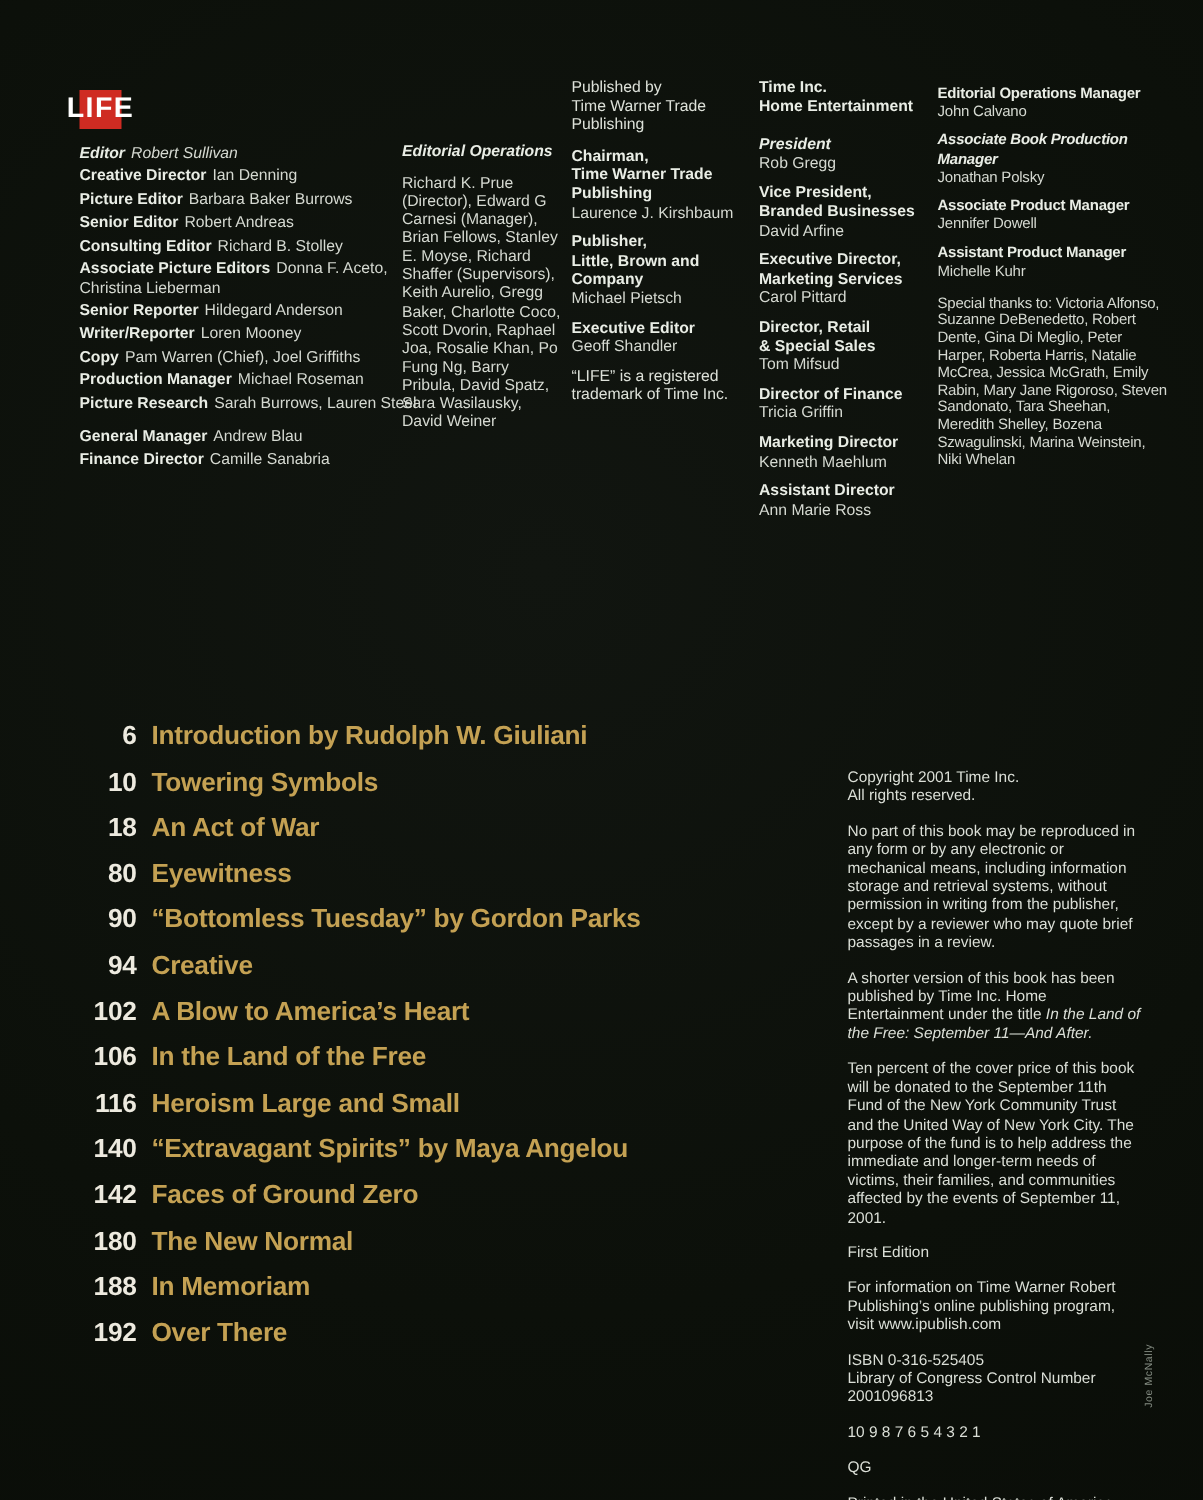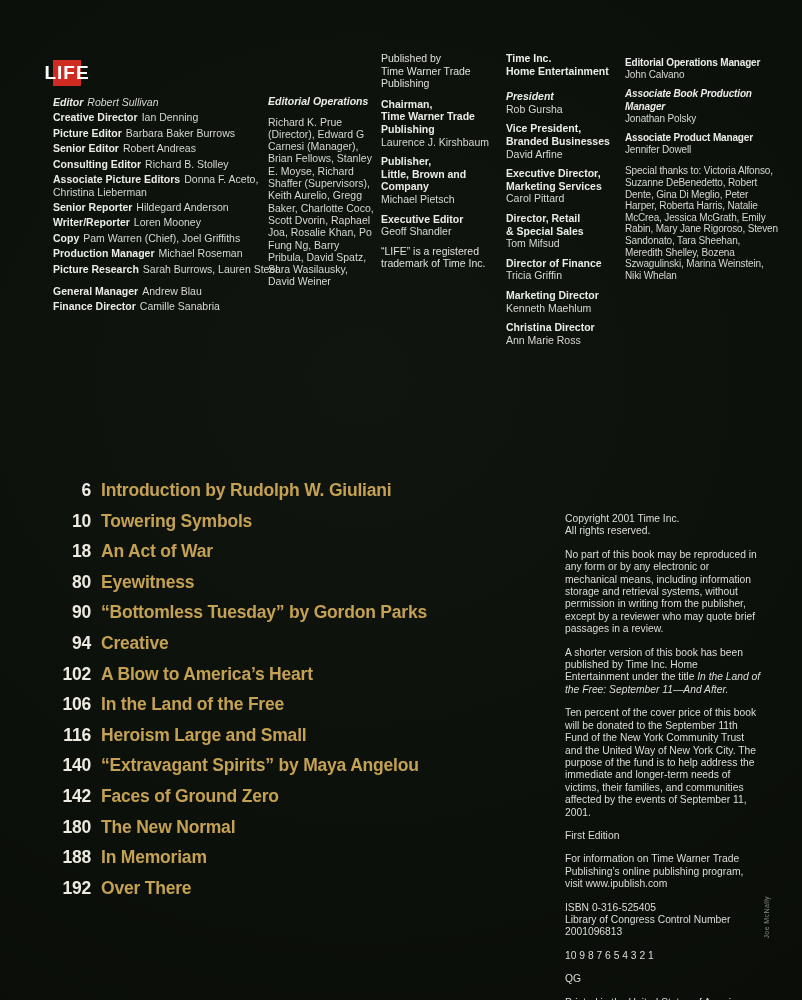--- a/index.html
+++ b/index.html
@@ -169,21 +169,21 @@
 trademark of Time Inc.</div>
   </div>
 
   <div class="col col4">
     <div class="col-title">Time Inc.
 Home Entertainment</div>
     <div>
 
         <div class="role">
           <div class="role-label italic">President</div>
-          <div class="role-name">Rob Gursha</div>
+          <div class="role-name">Rob Gregg</div>
         </div>
 
         <div class="role">
           <div class="role-label">Vice President,
 Branded Businesses</div>
           <div class="role-name">David Arfine</div>
         </div>
 
         <div class="role">
           <div class="role-label">Executive Director,
@@ -201,21 +201,21 @@
           <div class="role-label">Director of Finance</div>
           <div class="role-name">Tricia Griffin</div>
         </div>
 
         <div class="role">
           <div class="role-label">Marketing Director</div>
           <div class="role-name">Kenneth Maehlum</div>
         </div>
 
         <div class="role">
-          <div class="role-label">Christina Director</div>
+          <div class="role-label">Assistant Director</div>
           <div class="role-name">Ann Marie Ross</div>
         </div>
       </div>
   </div>
 
   <div class="col col5">
     <div>
 
         <div class="role">
           <div class="role-label">Editorial Operations Manager</div>
@@ -226,20 +226,24 @@
           <div class="role-label italic">Associate Book Production
 Manager</div>
           <div class="role-name">Jonathan Polsky</div>
         </div>
 
         <div class="role">
           <div class="role-label">Associate Product Manager</div>
           <div class="role-name">Jennifer Dowell</div>
         </div>
 
+        <div class="role">
+          <div class="role-label">Assistant Product Manager</div>
+          <div class="role-name">Michelle Kuhr</div>
+        </div>
       </div>
     <div class="thanks">Special thanks to: Victoria Alfonso, Suzanne DeBenedetto, Robert Dente, Gina Di Meglio, Peter Harper, Roberta Harris, Natalie McCrea, Jessica McGrath, Emily Rabin, Mary Jane Rigoroso, Steven Sandonato, Tara Sheehan, Meredith Shelley, Bozena Szwagulinski, Marina Weinstein, Niki Whelan</div>
   </div>
 
   <div class="toc">
 
       <div class="toc-row">
         <span class="toc-num">6</span>
         <span class="toc-title">Introduction by Rudolph W. Giuliani</span>
       </div>
@@ -317,21 +321,21 @@
 All rights reserved.</span><i></i></p>
 
       <p class="colo-p"><span>No part of this book may be reproduced in any form or by any electronic or mechanical means, including information storage and retrieval systems, without permission in writing from the publisher, except by a reviewer who may quote brief passages in a review.</span><i></i></p>
 
       <p class="colo-p"><span>A shorter version of this book has been published by Time Inc. Home Entertainment under the title </span><i>In the Land of the Free: September 11—And After.</i></p>
 
       <p class="colo-p"><span>Ten percent of the cover price of this book will be donated to the September 11th Fund of the New York Community Trust and the United Way of New York City. The purpose of the fund is to help address the immediate and longer-term needs of victims, their families, and communities affected by the events of September 11, 2001.</span><i></i></p>
 
       <p class="colo-p"><span>First Edition</span><i></i></p>
 
-      <p class="colo-p"><span>For information on Time Warner Trade Publishing’s online publishing program, visit www.ipublish.com</span><i></i></p>
+      <p class="colo-p"><span>For information on Time Warner Robert Publishing’s online publishing program, visit www.ipublish.com</span><i></i></p>
 
       <p class="colo-p"><span>ISBN 0-316-525405
 Library of Congress Control Number
 2001096813</span><i></i></p>
 
       <p class="colo-p"><span>10 9 8 7 6 5 4 3 2 1</span><i></i></p>
 
       <p class="colo-p"><span>QG</span><i></i></p>
 
       <p class="colo-p"><span>Printed in the United States of America</span><i></i></p>

